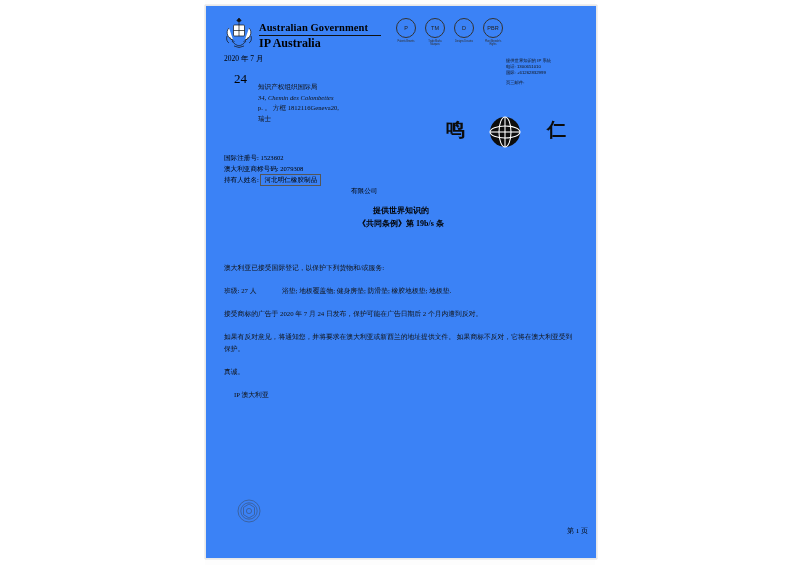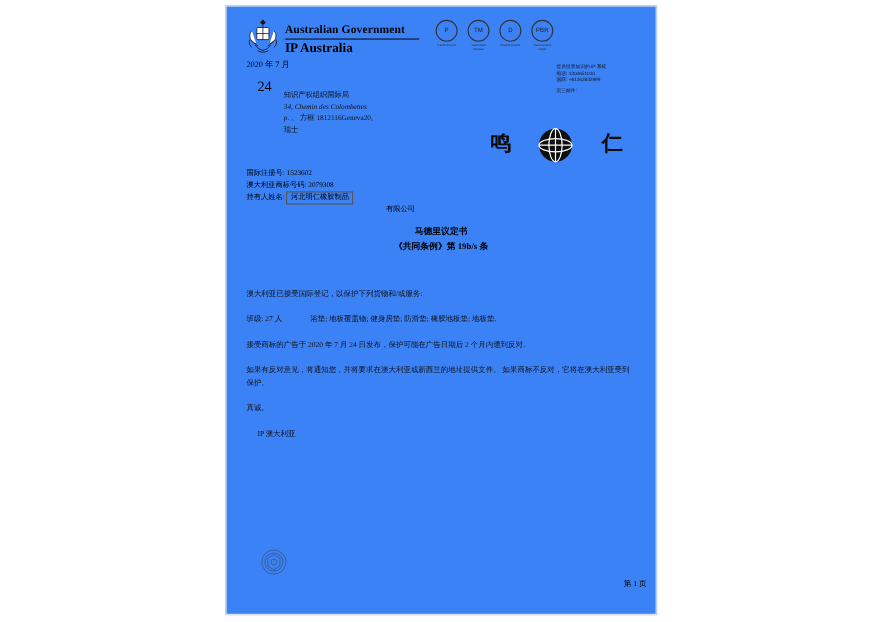--- a/index.html
+++ b/index.html
@@ -354,21 +354,21 @@
         <span>2079308</span>
       </div>
       <div class="ref-row">
         <span>持有人姓名:</span>
         <span class="holder-name">河北明仁橡胶制品</span>
       </div>
     </div>
     <div class="holder-suffix">有限公司</div>
 
     <div class="title-block">
-      <div>马德里议定书</div>
+      <div>提供世界知识的</div>
       <div>《共同条例》第 19b/s 条</div>
     </div>
 
     <div class="body">
       <p>澳大利亚已接受国际登记，以保护下列货物和/或服务:</p>
 
       <div class="cls-row">
         <div class="cls-col-a">
           <span>班级:</span>
           <span>27 人</span>

